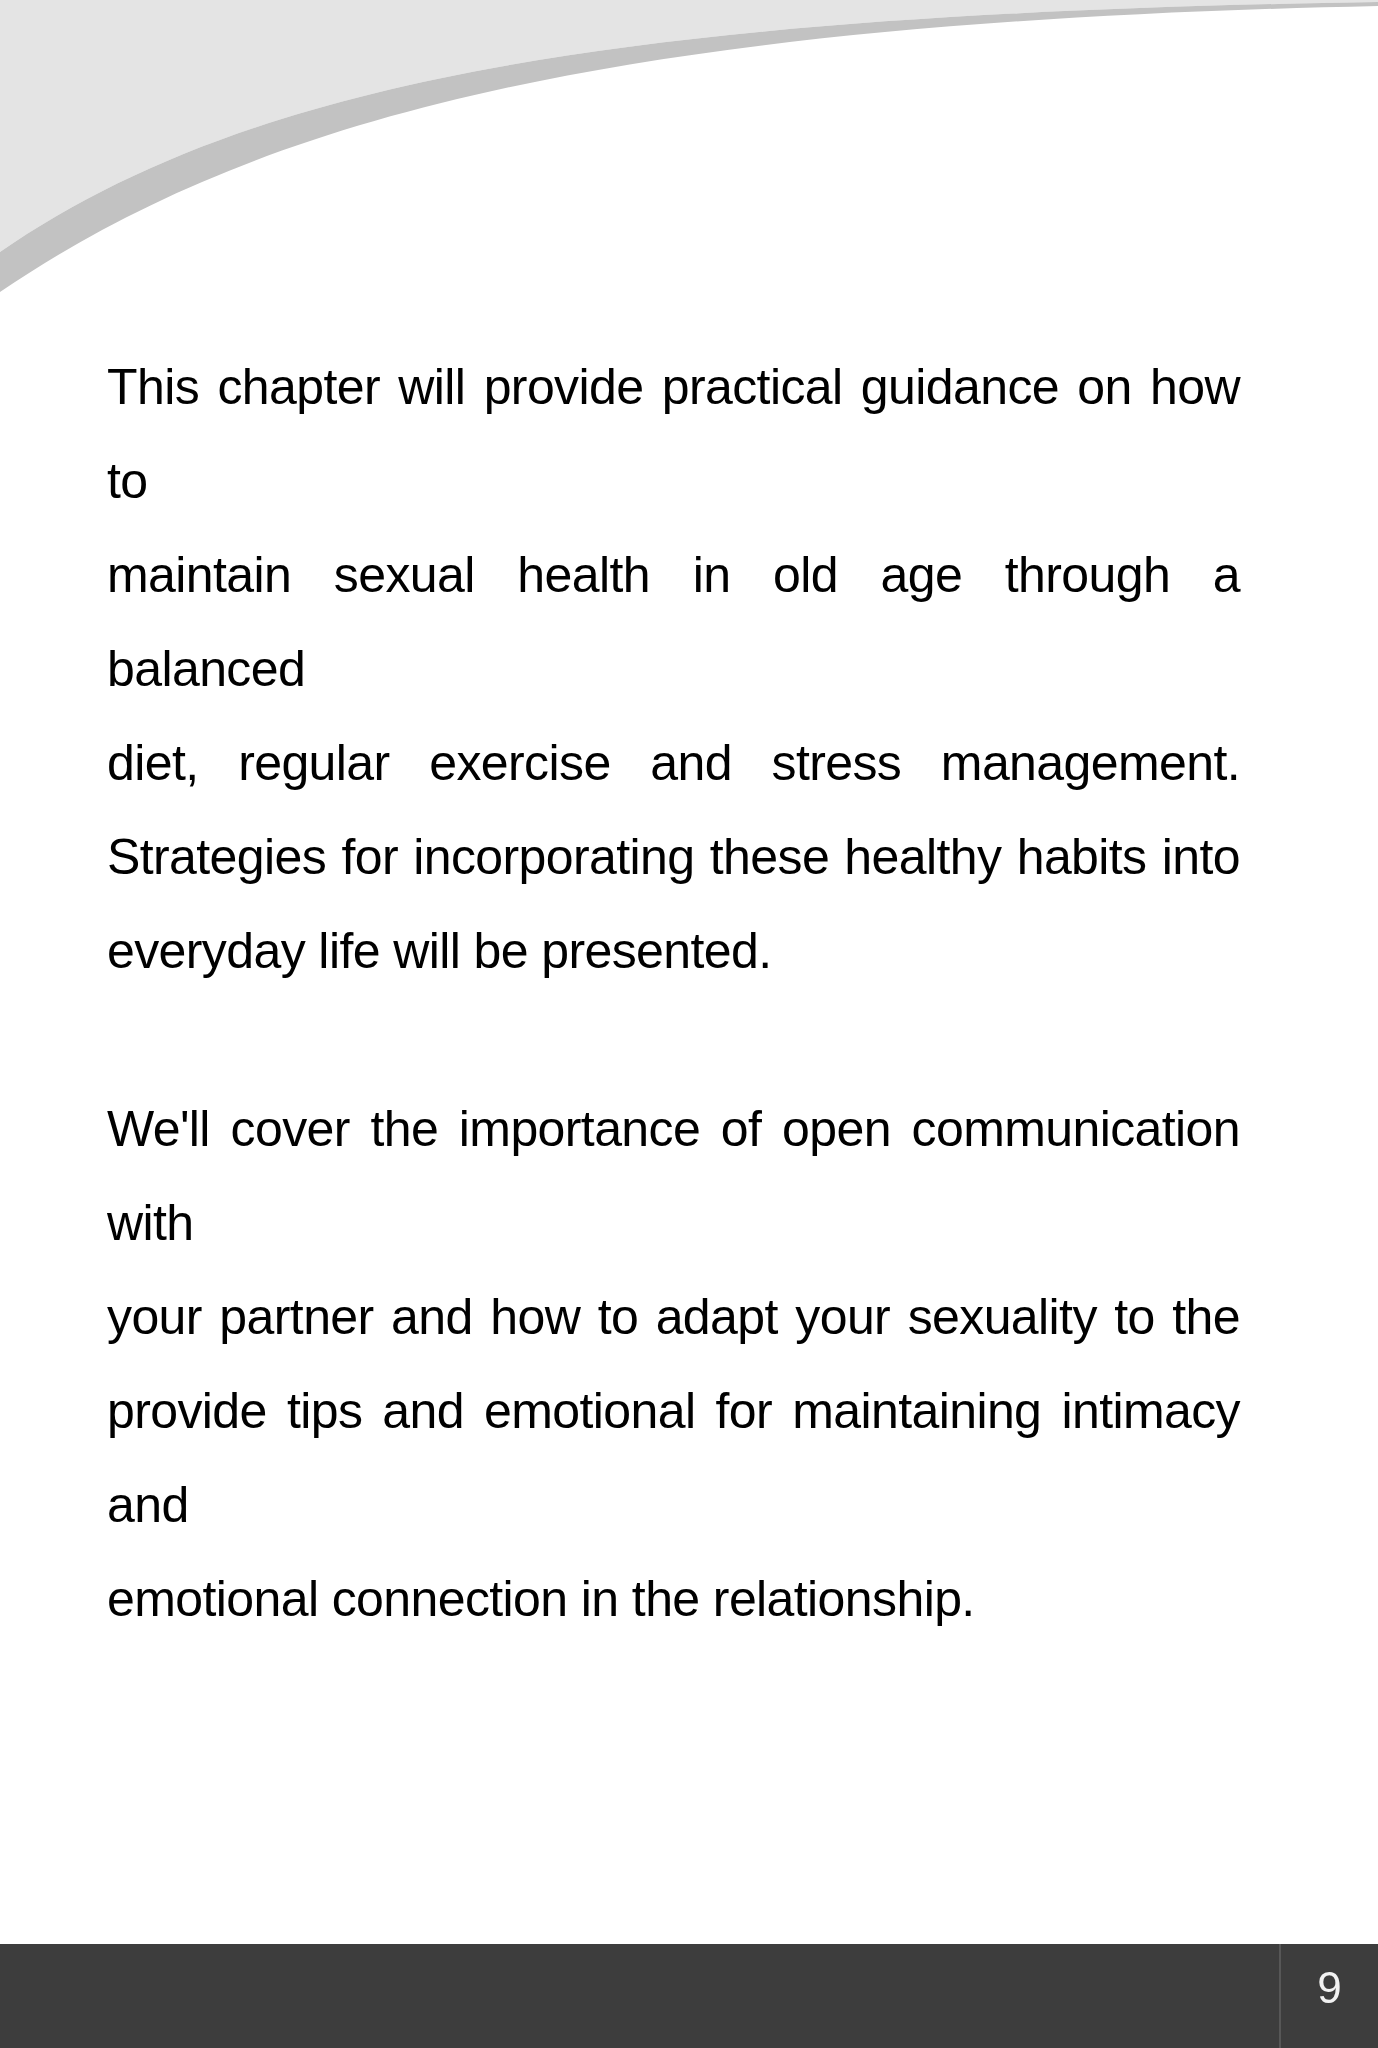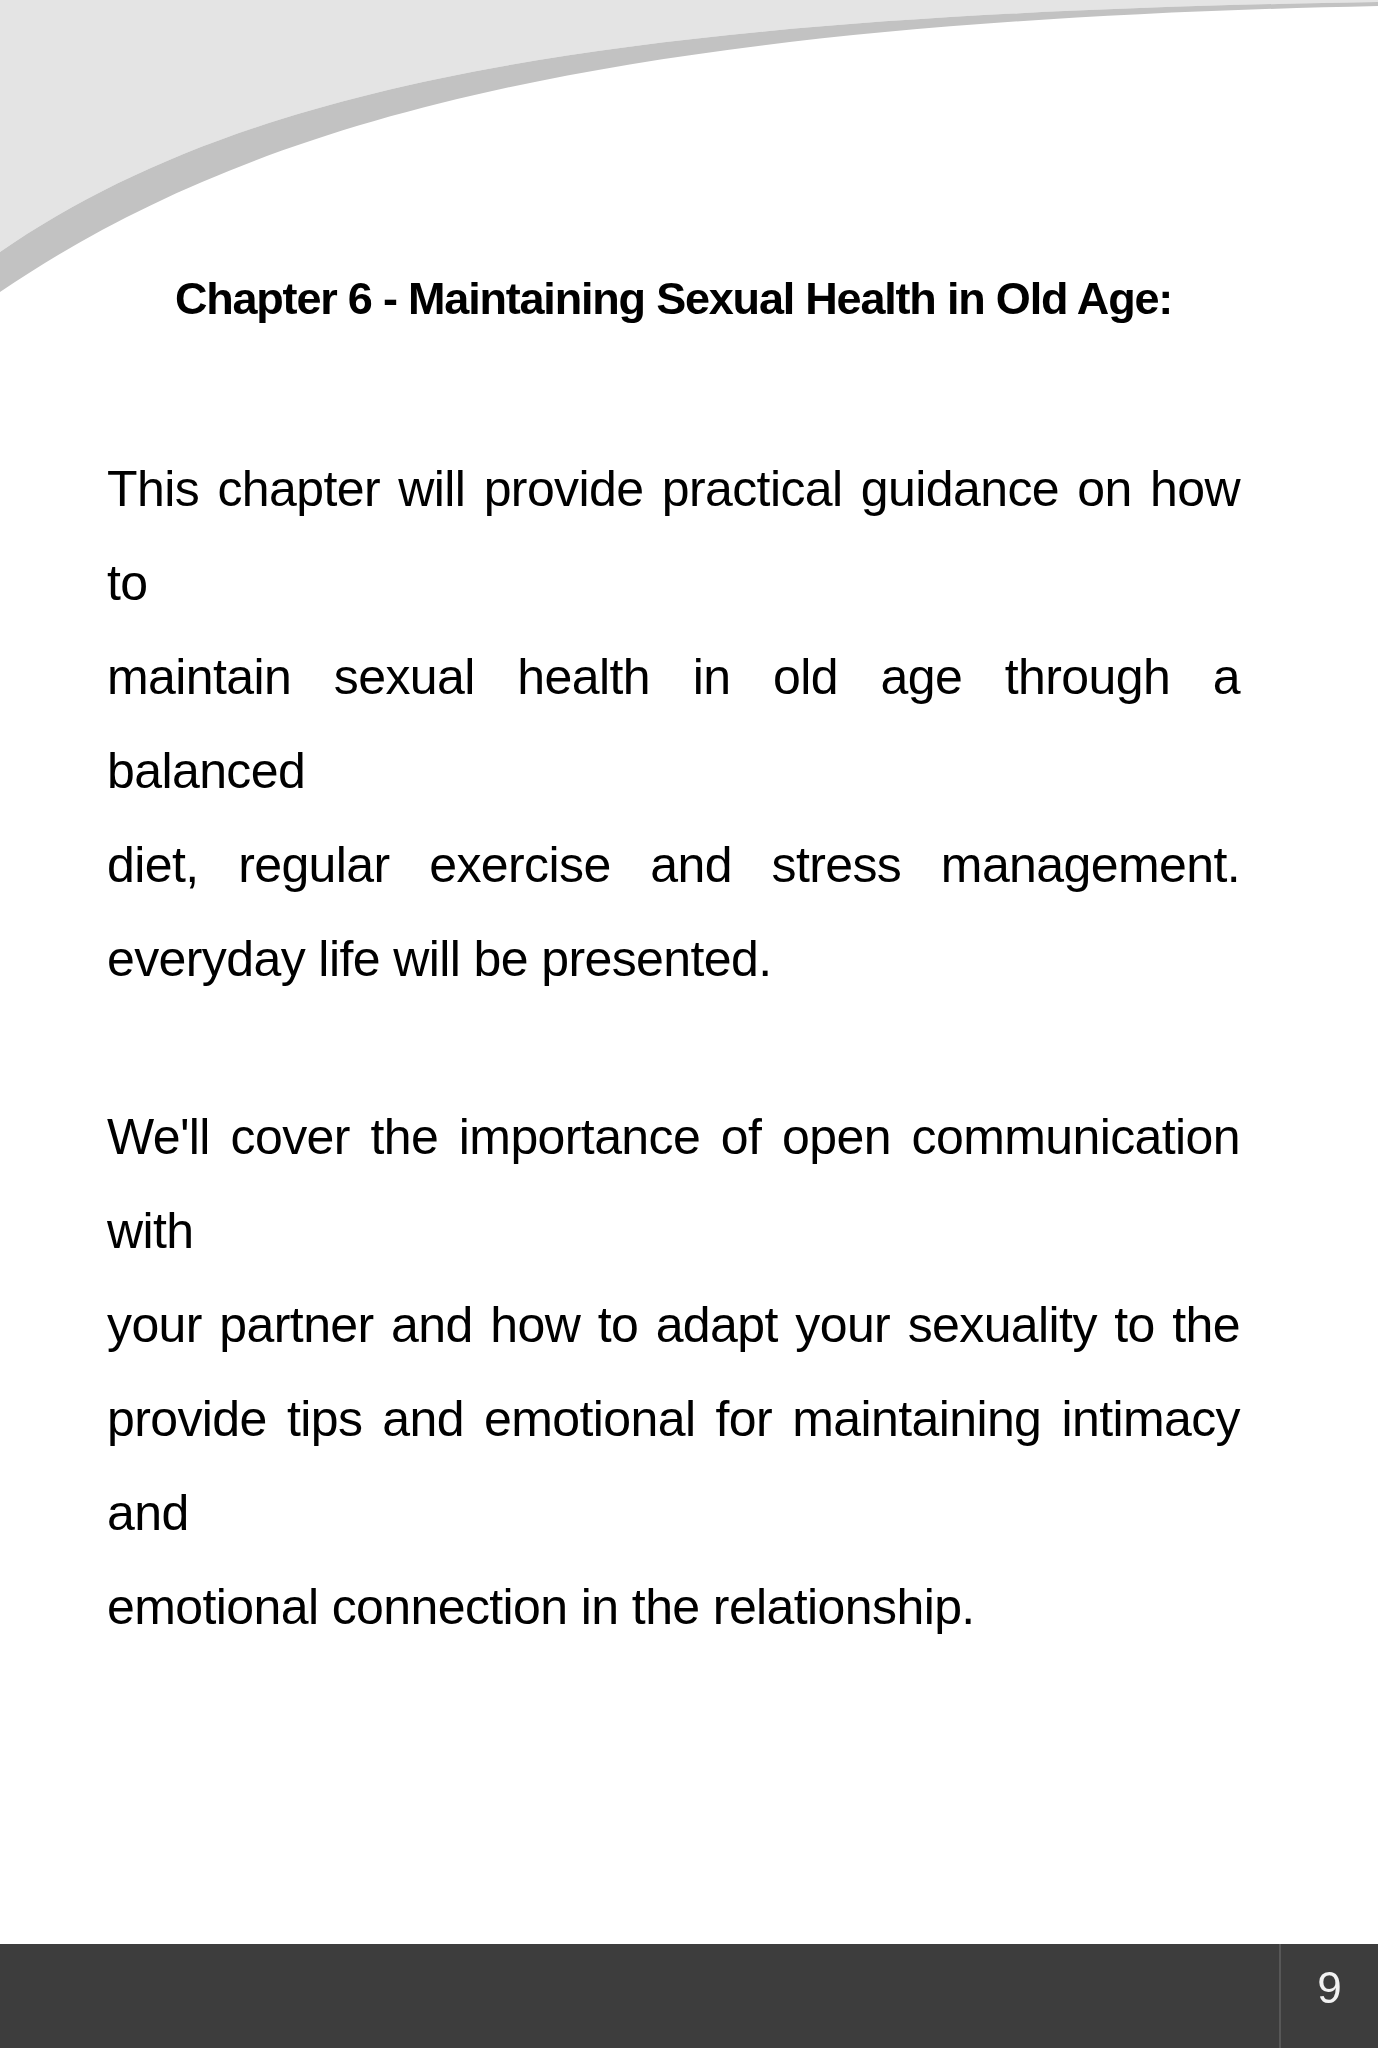--- a/index.html
+++ b/index.html
@@ -91,27 +91,27 @@
 <div class="page">
 
   <svg class="swoosh" width="1378" height="300" viewBox="0 0 1378 300" aria-hidden="true">
     <path d="M0 0 H1378 V2 C 620 14, 250 80, 0 252 Z" fill="#e4e4e4"></path>
     <path d="M0 252 C 250 80, 620 14, 1378 2 L1378 6 C 630 22, 265 112, 0 292 Z" fill="#c2c2c2"></path>
   </svg>
 
   <main class="content">
 
     <h2 class="chapter-heading first">
-      <span class="hline">Chapter 6 - Maintaining Sexual Health in Old Age:</span>
     </h2>
 
     <p class="body-par first">
       <span class="jline">This chapter will provide practical guidance on how to</span>
       <span class="jline">maintain sexual health in old age through a balanced</span>
       <span class="jline">diet, regular exercise and stress management.</span>
+      <span class="jline">Strategies for incorporating these healthy habits into</span>
       <span class="jline last">everyday life will be presented.</span>
     </p>
 
 
     <p class="body-par second">
       <span class="jline">We'll cover the importance of open communication with</span>
       <span class="jline">your partner and how to adapt your sexuality to the</span>
       <span class="jline">provide tips and emotional for maintaining intimacy and</span>
       <span class="jline last">emotional connection in the relationship.</span>
     </p>

